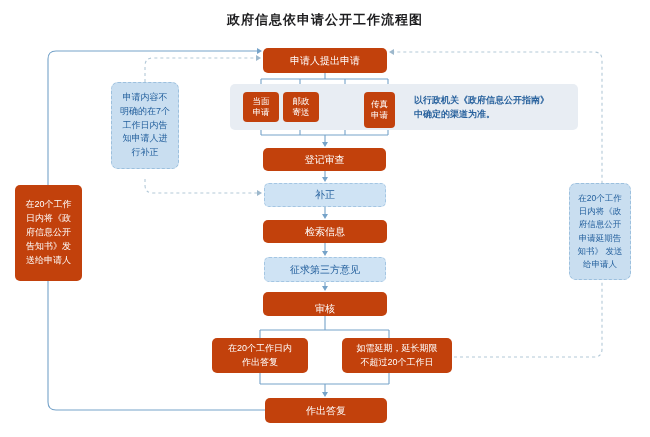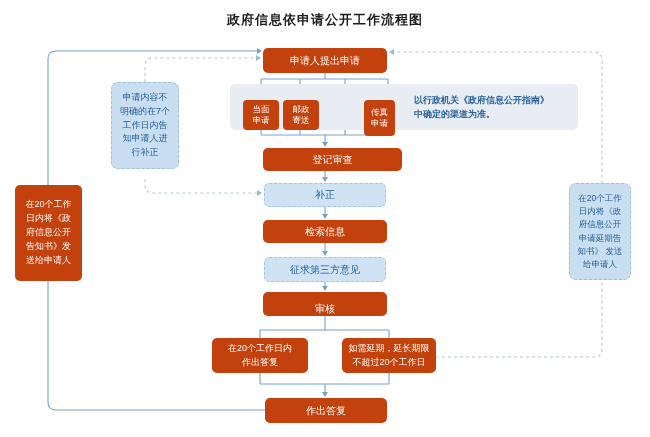--- a/index.html
+++ b/index.html
@@ -13,21 +13,21 @@
     font-size:13px;font-weight:bold;color:#1d1d1f;letter-spacing:1px;
   }
   svg.wires{position:absolute;left:0;top:0;z-index:0;}
   .node{
     position:absolute;z-index:1;display:flex;align-items:center;justify-content:center;
     text-align:center;box-sizing:border-box;border-radius:5px;
   }
   .dark{
     background:#c2410c;color:#ffffff;font-size:10px;
   }
-  .dark.small{font-size:8.5px;line-height:1.35;border-radius:4px;margin-top:8px;}
+  .dark.small{font-size:8.5px;line-height:1.35;border-radius:4px;}
   .lightbox{
     background:#cfe3f4;border:1px dashed #a4c6e3;color:#24609d;font-size:10px;
   }
   .sidebox{
     background:#c9def0;border:1px dashed #9cc0de;color:#24609d;
     font-size:9px;line-height:1.55;border-radius:7px;
   }
   .container-band{
     position:absolute;z-index:0;background:#e8edf3;border-radius:5px;
   }
@@ -93,21 +93,21 @@
 寄送</span>
   </div>
   <div class="node dark small" style="left:364px;top:92px;width:31px;height:36px;text-align:right;">
     <span class="pre">传真
 申请</span>
   </div>
 
   <div id="channel-note" class="pre" style="left:414px;top:93px;width:160px;font-weight:bold;">以行政机关《政府信息公开指南》
 中确定的渠道为准。</div>
 
-  <div class="node dark" style="left:263px;top:148px;width:139px;height:23px;">
+  <div class="node dark" style="left:263px;top:148px;width:123px;height:23px;">
     <span>登记审查</span>
   </div>
 
   <div class="node lightbox" style="left:264px;top:183px;width:122px;height:24px;">
     <span>补正</span>
   </div>
 
   <div class="node dark" style="left:263px;top:220px;width:124px;height:23px;">
     <span>检索信息</span>
   </div>
@@ -117,21 +117,21 @@
   </div>
 
   <div class="node dark" style="left:263px;top:292px;width:124px;height:24px;align-items:flex-end;">
     <span>审核</span>
   </div>
 
   <div class="node dark two-line" style="left:212px;top:338px;width:96px;height:35px;">
     <span class="pre">在20个工作日内
 作出答复</span>
   </div>
-  <div class="node dark two-line" style="left:342px;top:338px;width:94px;height:35px;">
+  <div class="node dark two-line" style="left:342px;top:338px;width:110px;height:35px;">
     <span class="pre">如需延期，延长期限
 不超过20个工作日</span>
   </div>
 
   <div class="node dark" style="left:265px;top:398px;width:122px;height:25px;">
     <span>作出答复</span>
   </div>
 
   <div class="node dark two-line" style="left:15px;top:185px;width:67px;height:96px;line-height:1.55;font-size:9px;">
     <span class="pre">在20个工作

